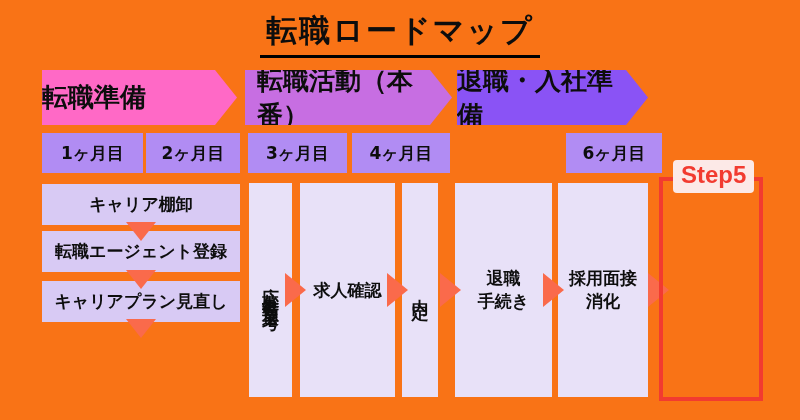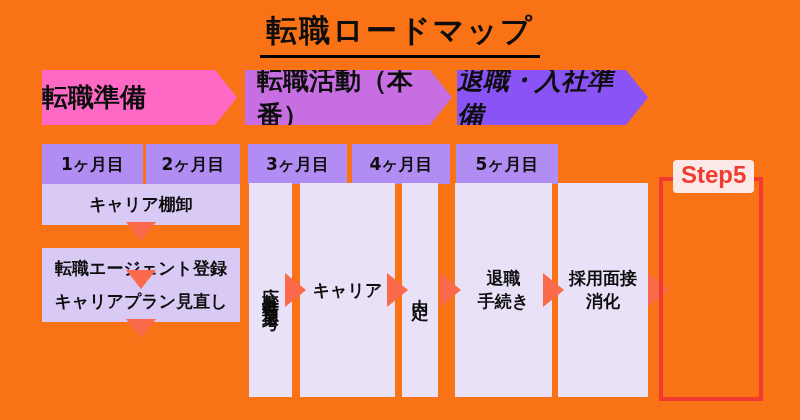--- a/index.html
+++ b/index.html
@@ -17,41 +17,41 @@
 
   
   .banner {
     position:absolute; top:70px; height:55px; box-sizing:border-box;
     display:flex; align-items:center; justify-content:flex-start;
     font-size:26px; font-weight:bold; padding-right:22px;
     clip-path: polygon(0 0, calc(100% - 22px) 0, 100% 50%, calc(100% - 22px) 100%, 0 100%);
   }
   #banner1 { left:42px;  width:195px; background:#FF69C6; }
   #banner2 { left:245px; width:207px; background:#C76EE2;padding-left:12px; }
-  #banner3 { left:457px; width:191px; background:#8A53F5;font-style:italic; }
+  #banner3 { left:457px; width:191px; background:#8A53F5; }
   #banner4 { left:658px; width:97px;  background:#5A18E8; }
 
   
   .month {
-    position:absolute; top:144px; height:40px; background:#B18CF3;
+    position:absolute; top:133px; height:40px; background:#B18CF3;
     display:flex; align-items:center; justify-content:center;
     font-size:17px; font-weight:bold;
   }
   #month1{left:42px;width:101px} #month2{left:146px;width:94px}
   #month3{left:248px;width:99px} #month4{left:352px;width:98px}
   #month5{left:456px;width:102px} #month6{left:566px;width:96px}
   #month7{left:668px;width:100px}
 
   
   .prep {
     position:absolute; left:42px; width:198px; background:#D8CAF4;
     display:flex; align-items:center; justify-content:center; 
     font-size:17px; font-weight:bold; white-space:pre-line; line-height:1.25; z-index:1;
   }
-  #prep1{top:184px;height:41px} #prep2{top:248px;height:41px}
+  #prep1{top:184px;height:41px} #prep2{top:231px;height:41px}
   #prep3{top:281px;height:41px} #prep4{top:329px;height:68px}
 
   .tri-down {
     position:absolute; left:126px; width:0; height:0; z-index:2;
     border-left:15px solid transparent; border-right:15px solid transparent;
     border-top:19px solid #FA6A4B;
   }
   #tdown1{top:222px} #tdown2{top:270px} #tdown3{top:319px}
 
   
@@ -109,34 +109,34 @@
   </div>
   <div class="month" id="month2">
     <span>2ヶ月目</span>
   </div>
   <div class="month" id="month3">
     <span>3ヶ月目</span>
   </div>
   <div class="month" id="month4">
     <span>4ヶ月目</span>
   </div>
-  <div class="month" id="month5">
-    <span>5ヶ月目</span>
+  <div class="month" id="month6">
+    <span>6ヶ月目</span>
   </div>
 
   <div class="prep" id="prep1">キャリア棚卸</div>
   <div class="tri-down" id="tdown1"></div>
   <div class="prep" id="prep2">転職エージェント登録</div>
   <div class="tri-down" id="tdown2"></div>
   <div class="prep" id="prep3">キャリアプラン見直し</div>
   <div class="tri-down" id="tdown3"></div>
 
   <div class="flow vertical" id="flow1">応募書類選考</div>
   <div class="tri-right" id="tright1"></div>
-  <div class="flow" id="flow2">キャリア</div>
+  <div class="flow" id="flow2">求人確認</div>
   <div class="tri-right" id="tright2"></div>
   <div class="flow vertical" id="flow3">内定</div>
   <div class="tri-right" id="tright3"></div>
   <div class="flow" id="flow4">退職
 手続き</div>
   <div class="tri-right" id="tright4"></div>
   <div class="flow" id="flow5">採用面接
 消化</div>
   <div class="tri-right" id="tright5"></div>
 

